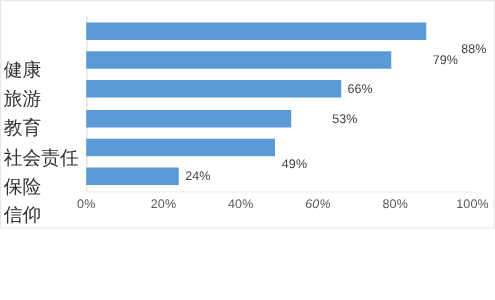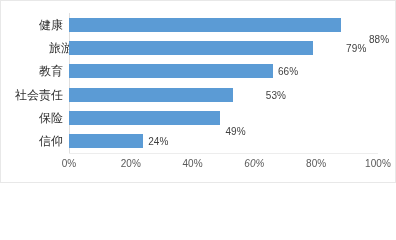--- a/index.html
+++ b/index.html
@@ -53,25 +53,26 @@
     font-size: 10px;
     color: #3f3f3f;
     white-space: nowrap;
     line-height: 1;
     letter-spacing: 0.1px;
   }
   .cat-label-box {
     position: absolute;
     left: 0;
     width: 62px;
-    text-align: right;
-    font-size: 12px;
+    text-align: left;
+    font-size: 15px;
     color: #2f2f2f;
     white-space: nowrap;
     line-height: 1;
+    margin-top: 30px;
   }
 
   .tick-label {
     position: absolute;
     top: 158px;
     font-size: 10px;
     color: #595959;
     white-space: nowrap;
     transform: translateX(-50%);
     line-height: 1;
@@ -81,21 +82,21 @@
 </head>
 <body>
 
 <div id="chart-root">
 
   <div id="axis-line"></div>
   <div id="axis-baseline"></div>
 
   <div id="categories-layer">
       <div class="cat-label-box" style="top: 17.6667px; left: 2px; width: 60px;">健康</div>
-      <div class="cat-label-box" style="top: 41px; left: 12px; width: 60px;">旅游</div>
+      <div class="cat-label-box" style="top: 41px; left: 2px; width: 60px;">旅游</div>
       <div class="cat-label-box" style="top: 64.3333px; left: 2px; width: 60px;">教育</div>
       <div class="cat-label-box" style="top: 87.6667px; left: 2px; width: 60px;">社会责任</div>
       <div class="cat-label-box" style="top: 111px; left: 2px; width: 60px;">保险</div>
       <div class="cat-label-box" style="top: 134.333px; left: 2px; width: 60px;">信仰</div>
     </div>
   <div id="plot-area">
       <div class="bar" style="position: absolute; left: 0px; top: 4.66667px; width: 271.92px; height: 14px; background: rgb(91, 155, 213);"></div>
       <div class="bar" style="position: absolute; left: 0px; top: 28px; width: 244.11px; height: 14px; background: rgb(91, 155, 213);"></div>
       <div class="bar" style="position: absolute; left: 0px; top: 51.3333px; width: 203.94px; height: 14px; background: rgb(91, 155, 213);"></div>
       <div class="bar" style="position: absolute; left: 0px; top: 74.6667px; width: 163.77px; height: 14px; background: rgb(91, 155, 213);"></div>

